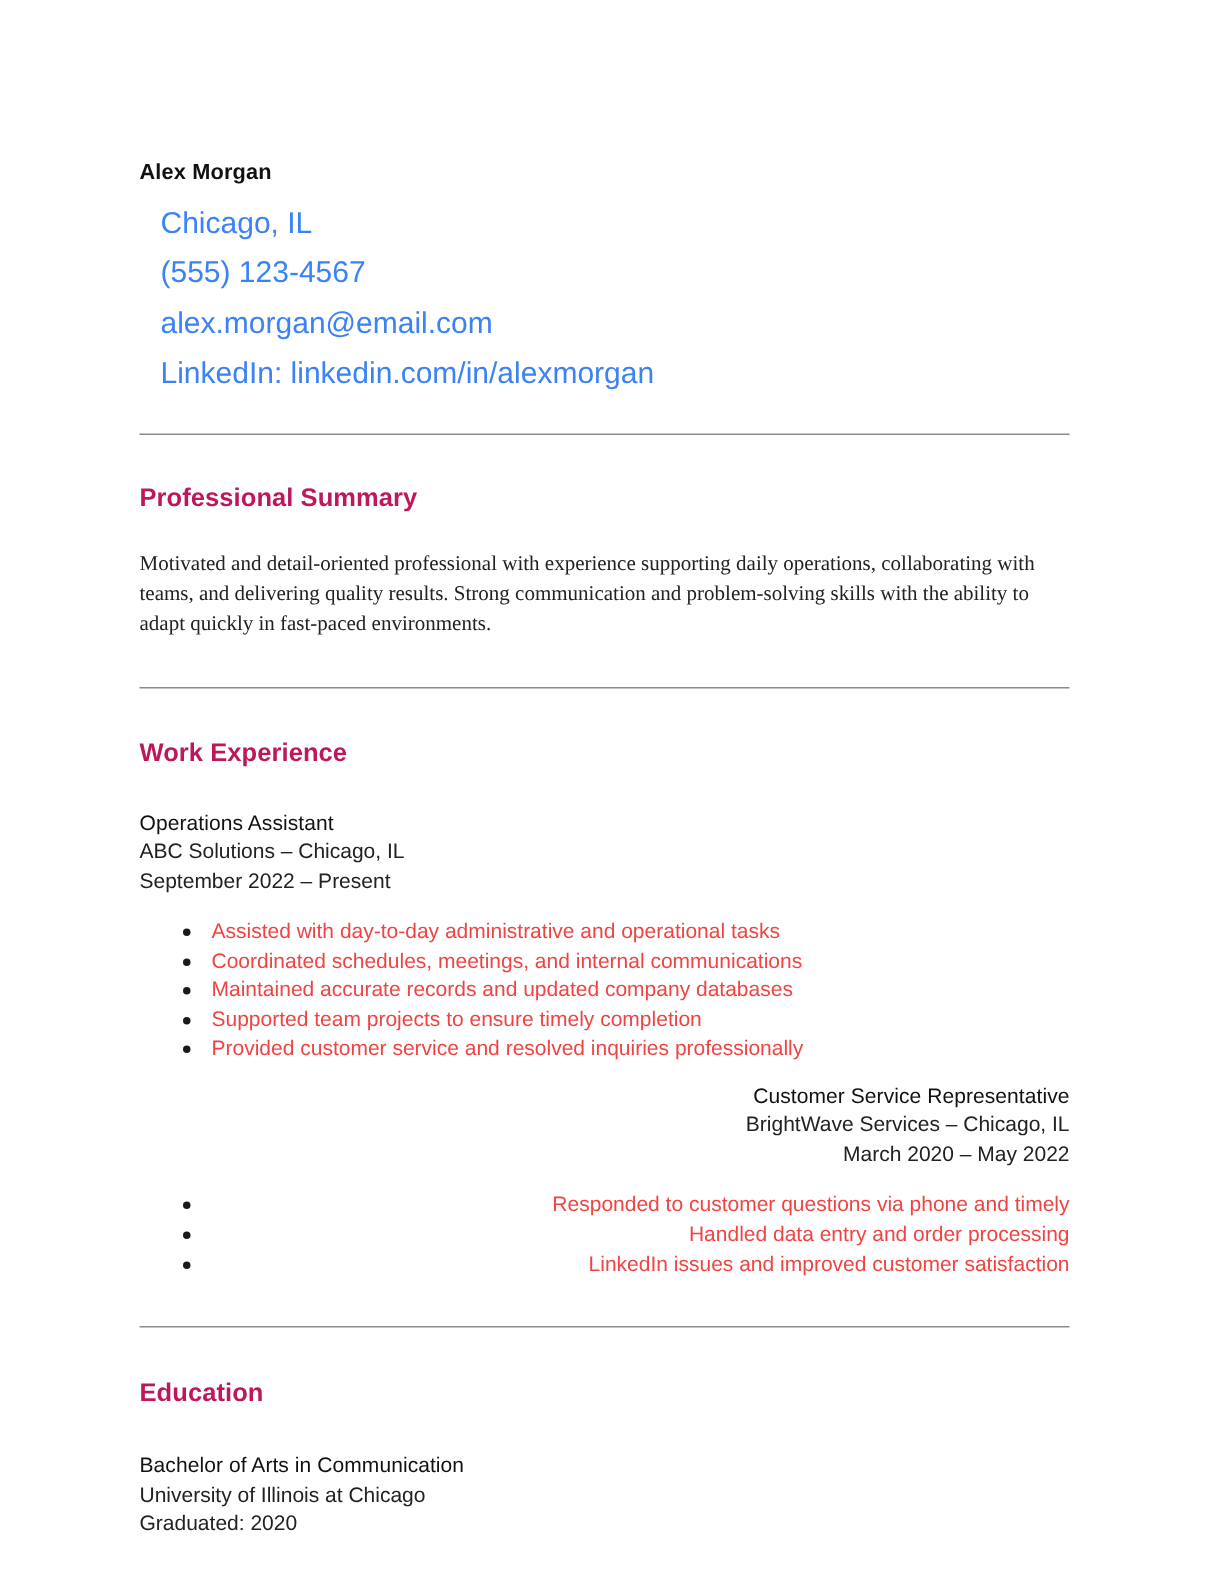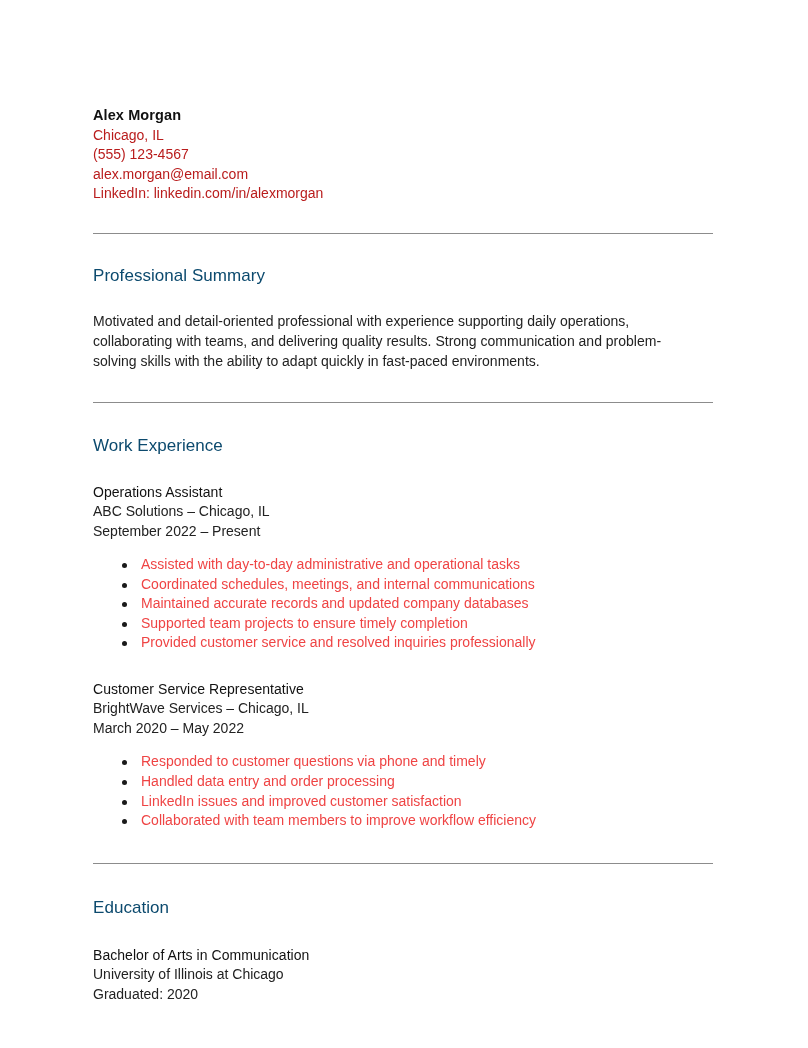--- a/index.html
+++ b/index.html
@@ -28,63 +28,64 @@
   
   .resume-name {
     font-size: 14.5px;
     font-weight: bold;
     line-height: 19.5px;
     color: #111111;
     margin: 0;
     letter-spacing: 0.1px;
   }
   .contact-line {
-    font-size: 14px;
+    font-size: 20px;
     line-height: 19.5px;
-    color: #b91c1c;
-    margin: 0;
+    color: #3b82f6;
+    margin: 14px;
   }
 
   
   .divider {
     border: 0;
     border-top: 1px solid #8c8c8c;
     width: 620px;
     margin: 0;
   }
   .divider-summary-top { margin-top: 29px; }
   .divider-summary-bottom { margin-top: 31px; }
   .divider-education-top { margin-top: 32px; }
 
   
   .section-heading {
     font-size: 17px;
-    font-weight: normal;
-    color: #0c4a6e;
+    font-weight: bold;
+    color: #be185d;
     margin: 0;
     line-height: 22px;
     letter-spacing: 0.05px;
   }
   .heading-summary { margin-top: 31px; }
   .heading-work { margin-top: 32px; }
   .heading-education { margin-top: 33px; }
 
   
   .summary-text {
     font-size: 14px;
     line-height: 20px;
     color: #222222;
     margin: 24px 0 0 0;
     width: 600px;
+    font-family: Liberation Serif, serif;
   }
 
   
   .entry { margin-top: 26px; }
   .entry-education { margin-top: 27px; }
-  .entry-subsequent { margin-top: 27px; }
+  .entry-subsequent { margin-top: 12px; text-align: right; }
 
   .entry-title {
     font-size: 14px;
     font-weight: normal;
     color: #111111;
     line-height: 19.5px;
     margin: 0;
     letter-spacing: 0.05px;
   }
   .entry-line {
@@ -156,21 +157,20 @@
     </div>
 
     <div class="entry entry-subsequent">
       <div class="entry-title">Customer Service Representative</div>
       <div class="entry-line">BrightWave Services – Chicago, IL</div>
       <div class="entry-line">March 2020 – May 2022</div>
       <ul class="bullet-list">
         <li class="bullet-item">Responded to customer questions via phone and timely</li>
         <li class="bullet-item">Handled data entry and order processing</li>
         <li class="bullet-item">LinkedIn issues and improved customer satisfaction</li>
-        <li class="bullet-item">Collaborated with team members to improve workflow efficiency</li>
       </ul>
     </div>
 
     <hr class="divider divider-education-top">
 
     <div class="section-heading heading-education">Education</div>
 
     <div class="entry entry-education">
       <div class="entry-title">Bachelor of Arts in Communication</div>
       <div class="entry-line">University of Illinois at Chicago</div>

